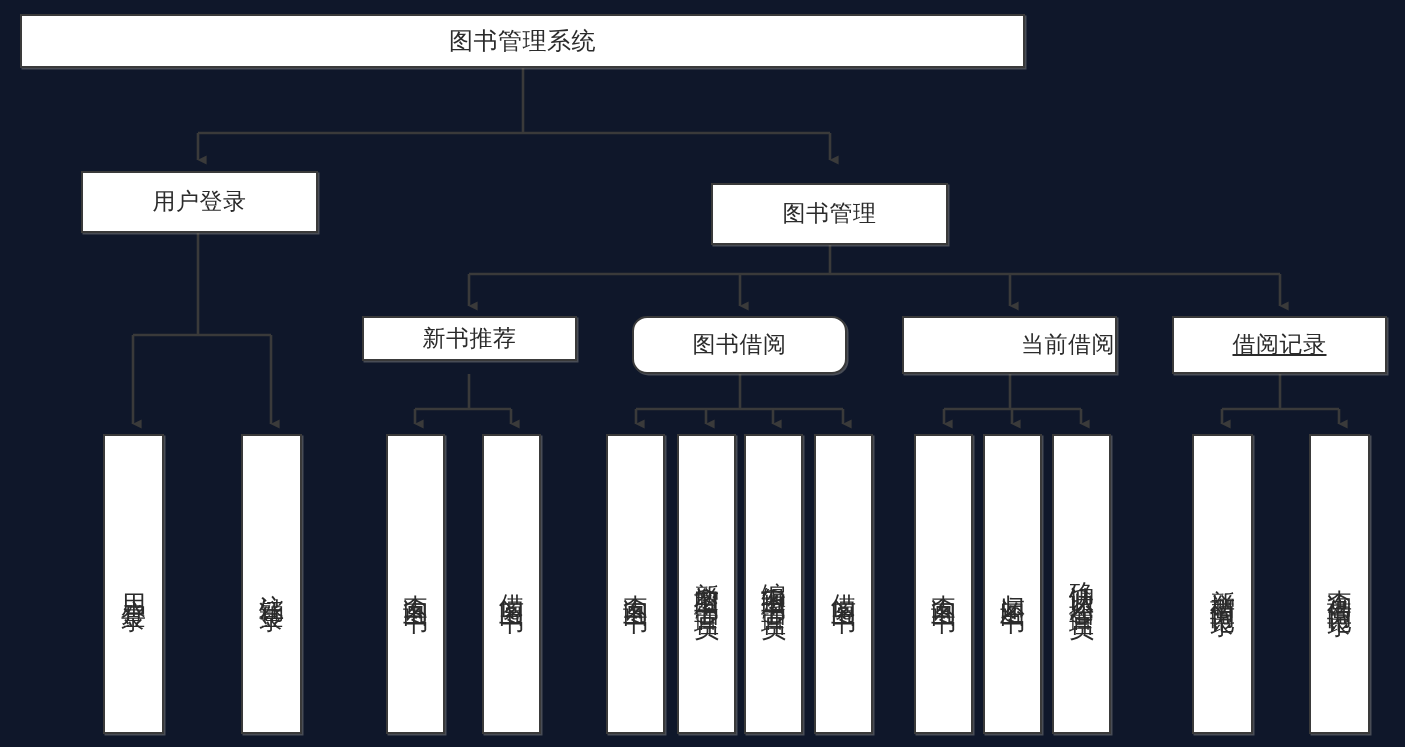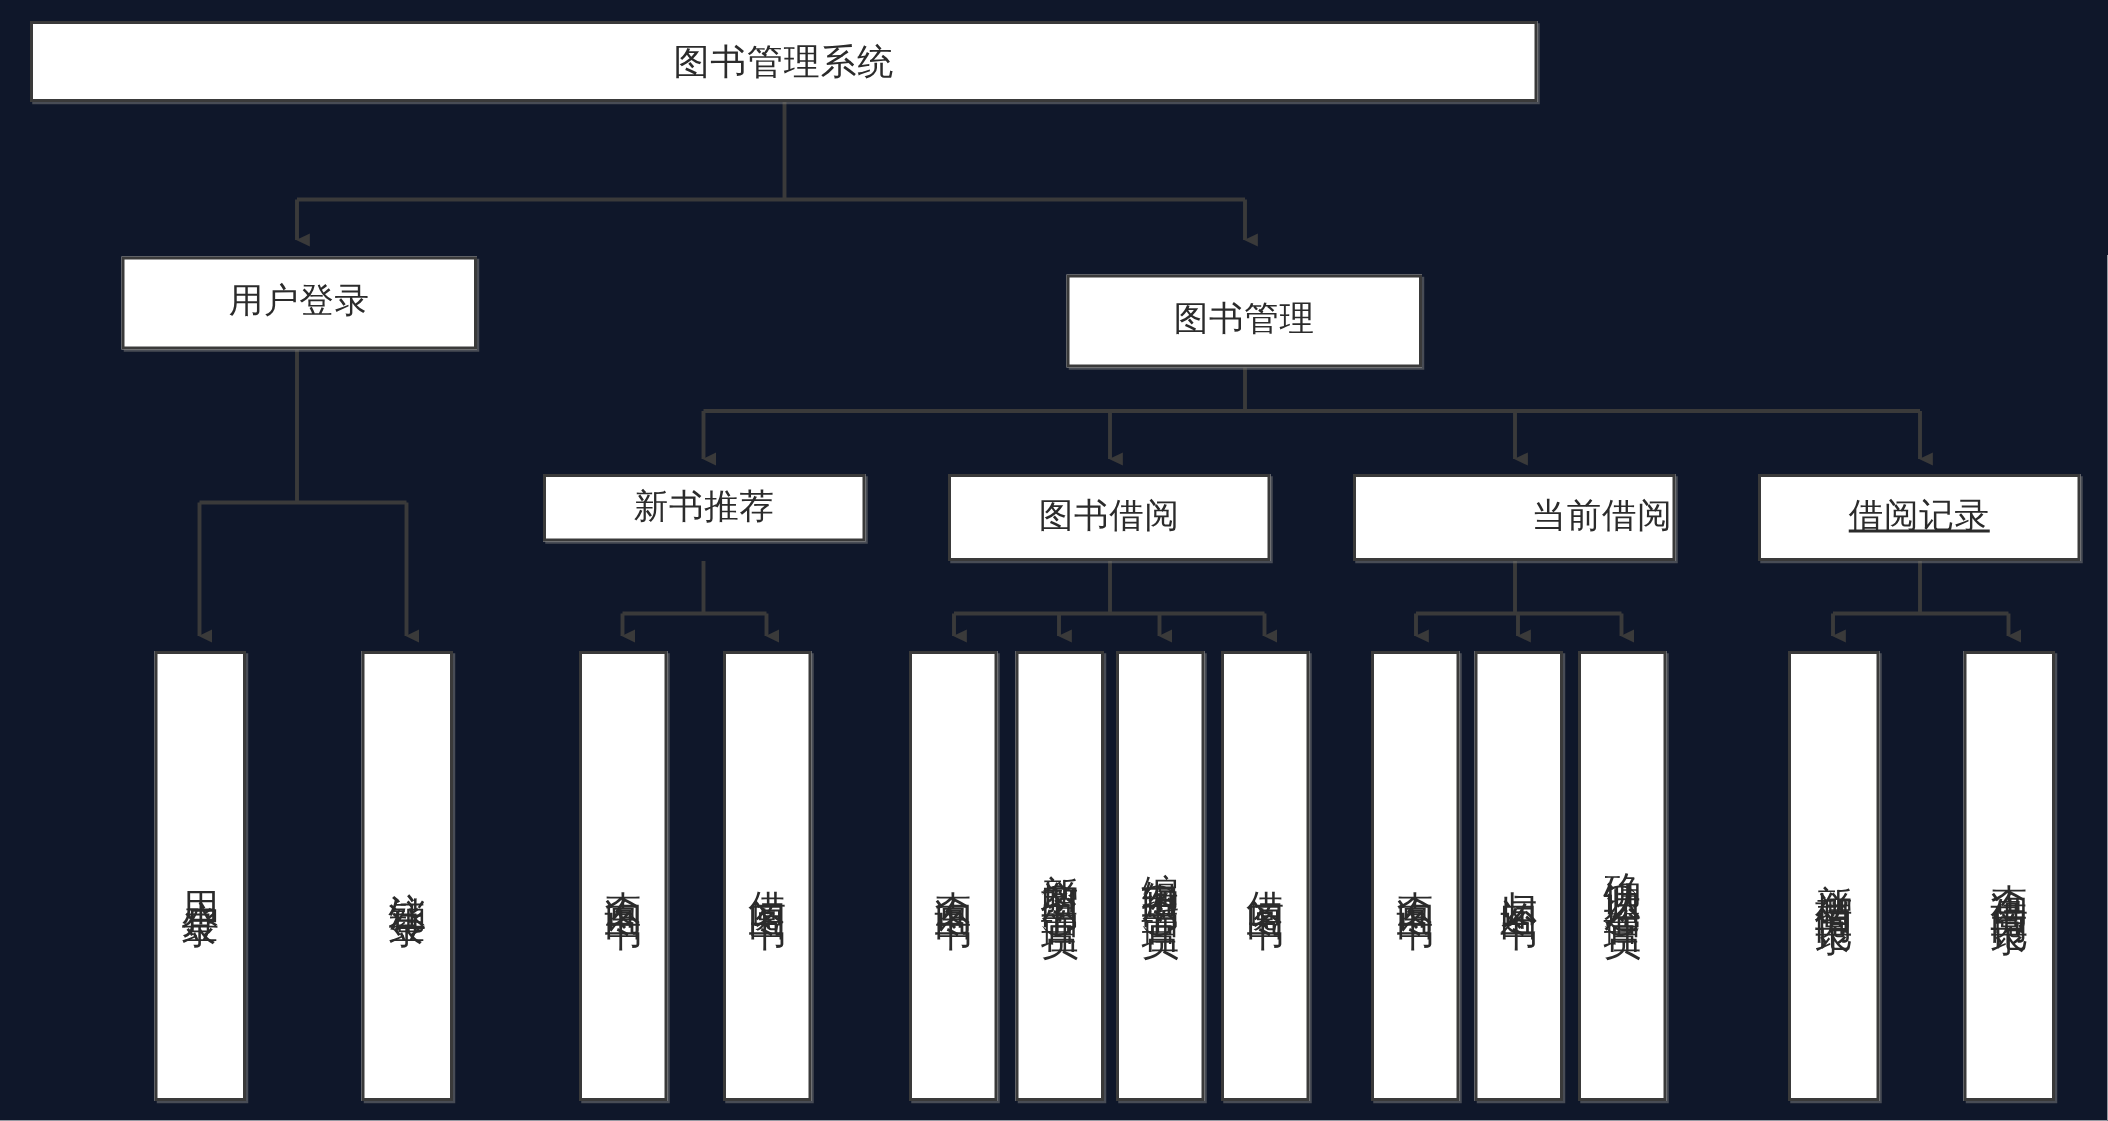--- a/index.html
+++ b/index.html
@@ -136,21 +136,21 @@
   <div class="node h" style="left:81px; top:171px; width:237px; height:62px;">
     <span class="lbl">用户登录</span>
   </div>
   <div class="node h" style="left:711px; top:171px; width:237px; height:62px;margin-top:12px;">
     <span class="lbl">图书管理</span>
   </div>
 
   <div class="node h" style="left:362px; top:316px; width:215px; height:45px;">
     <span class="lbl">新书推荐</span>
   </div>
-  <div class="node h" style="left:632px; top:316px; width:215px; height:58px;">
+  <div class="node h" style="left:632px; top:316px; width:215px; height:58px;border-radius:15px;">
     <span class="lbl">图书借阅</span>
   </div>
   <div class="node h" style="left:902px; top:316px; width:215px; height:58px;justify-content:flex-end;">
     <span class="lbl">当前借阅</span>
   </div>
   <div class="node h" style="left:1172px; top:316px; width:215px; height:58px;text-decoration:underline;">
     <span class="lbl">借阅记录</span>
   </div>
 
   <div class="node v" style="left:103px; top:434px; width:61px; height:300px;">

